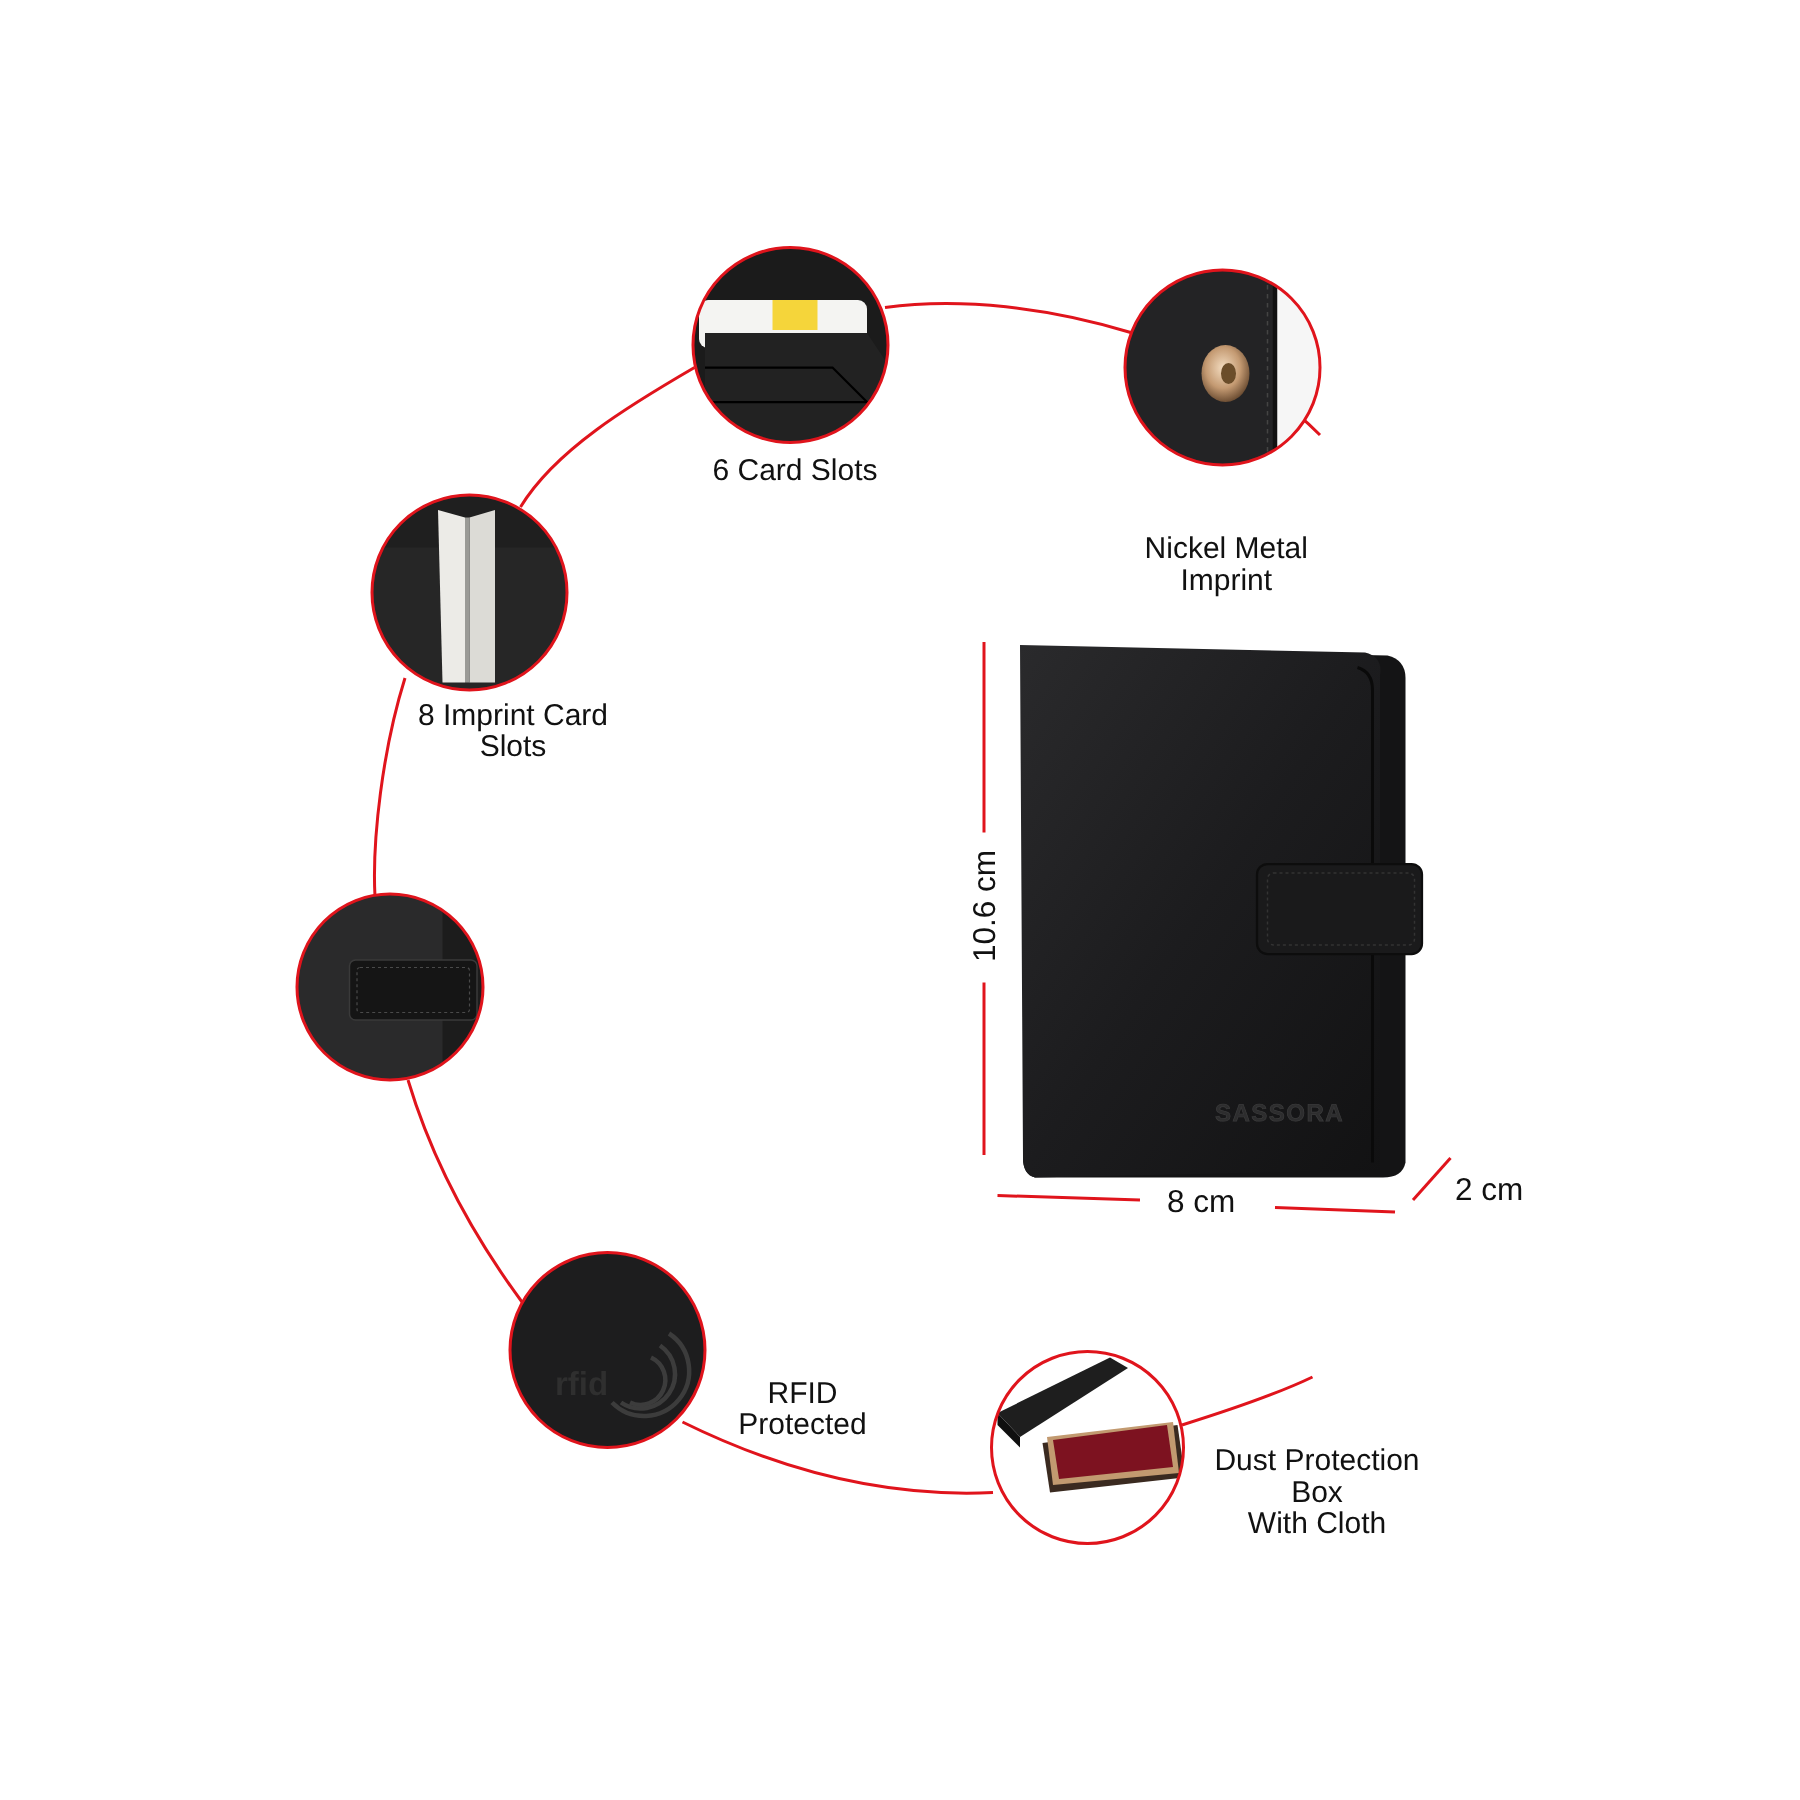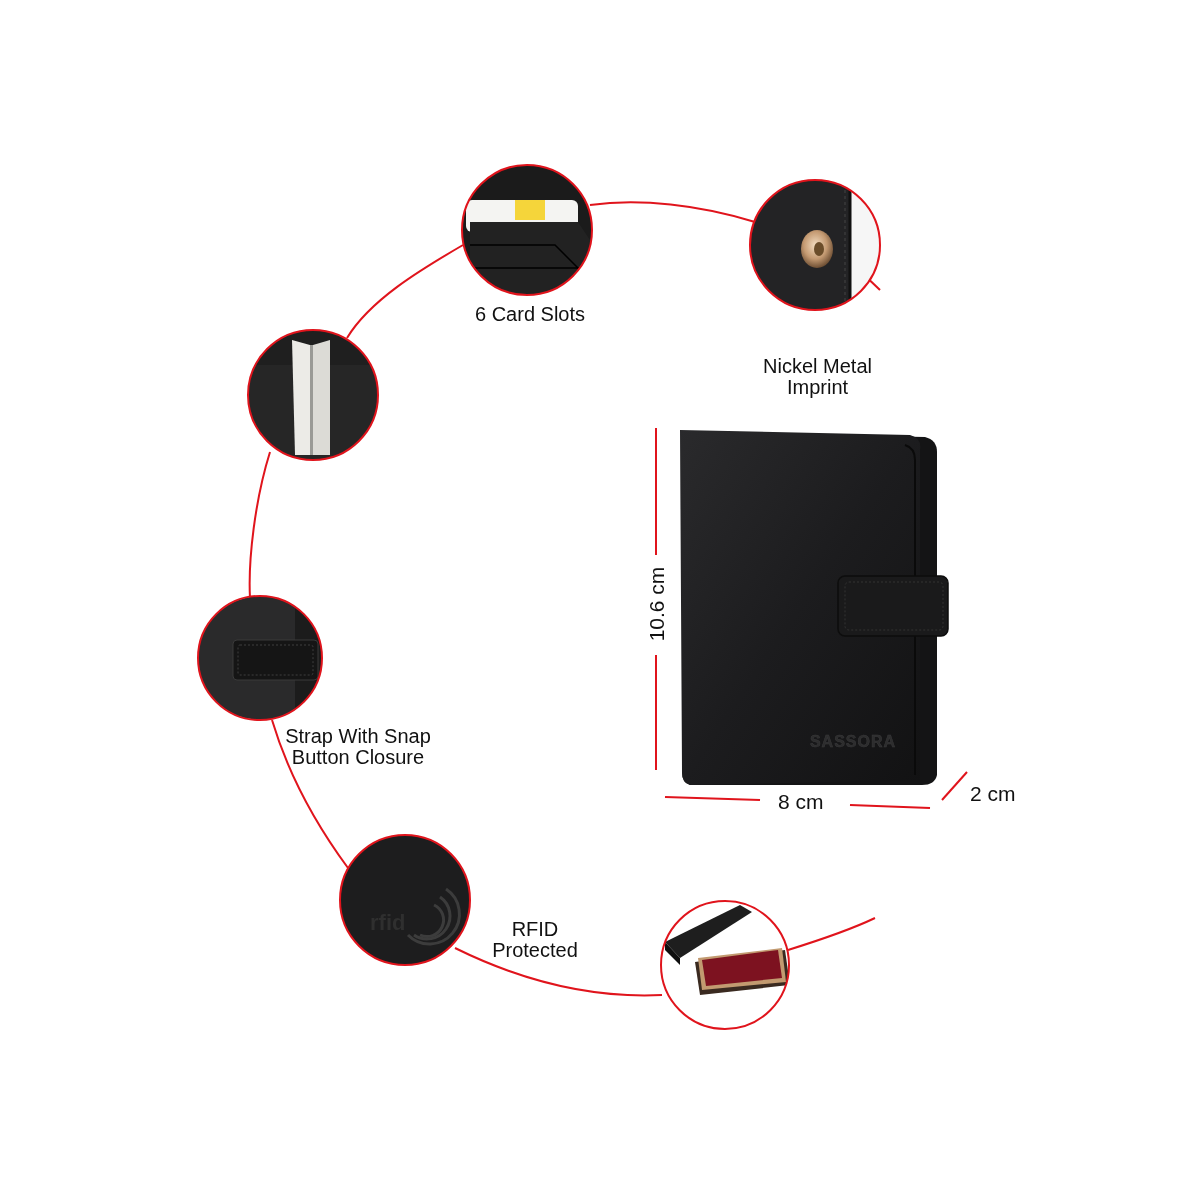--- a/index.html
+++ b/index.html
@@ -147,28 +147,32 @@
 
 <div class="label" style="left:440px; top:304px; width:180px;">
   <span>6 Card Slots</span>
 </div>
 
 <div class="label" style="left:730px; top:326px; width:175px;margin-top:30px;">
   <div>Nickel Metal</div>
   <div>Imprint</div>
 </div>
 
+<div class="label" style="left:252px; top:467px; width:180px;">
+  <div>8 Imprint Card</div>
+  <div>Slots</div>
+</div>
 
-<div class="label" style="left:268px; top:726px; width:180px;">
-  <div>Strap With Snap</div>
-  <div>Button Closure</div>
-</div>
 
 <div class="label" style="left:470px; top:919px; width:130px; text-align:center;">
   <span>RFID Protected</span>
 </div>
 
+<div class="label" style="left:792px; top:964px; width:172px;">
+  <div>Dust Protection Box</div>
+  <div>With Cloth</div>
+</div>
 
 
 <div class="dim dim-v" style="left:612px; top:592px; width:90px; text-align:center;">10.6 cm</div>
 <div class="dim" style="left:778px; top:790px;text-align:center;">8 cm</div>
 <div class="dim" style="left:970px; top:782px;text-align:right;">2 cm</div>
 </div>
 
 </body></html>

